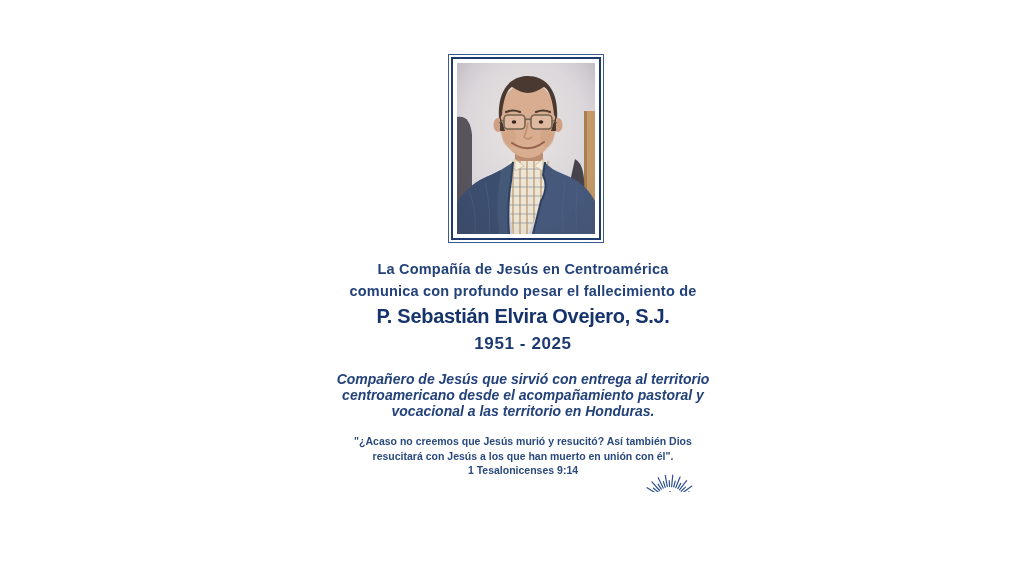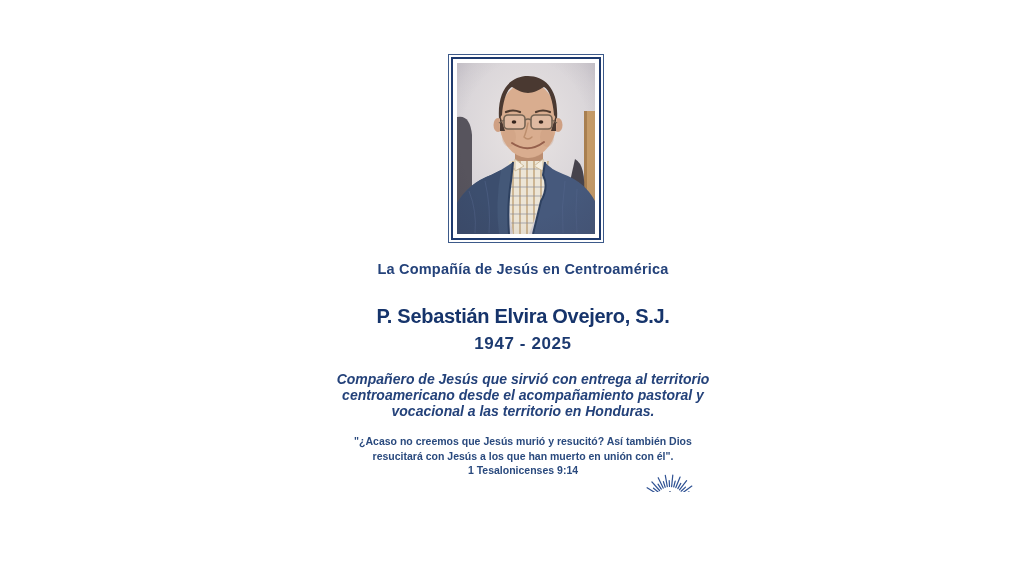--- a/index.html
+++ b/index.html
@@ -122,25 +122,26 @@
         <path d="M88,99 L86,112 Q92,124 84,138 L76,171" stroke="#2e4160" stroke-width="2" fill="none"></path>
         <path d="M12,128 Q20,148 18,170 M28,118 Q34,144 32,170 M108,118 Q104,144 106,170 M120,126 Q118,148 120,170" stroke="#52648a" stroke-width="1" fill="none" opacity="0.55"></path>
 
         <rect width="138" height="171" fill="url(#vig)"></rect>
       </svg>
     </div>
   </div>
 
   <div class="center-text intro">
     <div>La Compañía de Jesús en Centroamérica</div>
+    <div>comunica con profundo pesar el fallecimiento de</div>
   </div>
 
   <div class="center-text name">P. Sebastián Elvira Ovejero, S.J.</div>
 
-  <div class="center-text years">1947 - 2025</div>
+  <div class="center-text years">1951 - 2025</div>
 
   <div class="center-text tribute">
     <div>Compañero de Jesús que sirvió con entrega al territorio</div>
     <div>centroamericano desde el acompañamiento pastoral y</div>
     <div>vocacional a las territorio en Honduras.</div>
   </div>
 
   <div class="center-text quote">
     <div>"¿Acaso no creemos que Jesús murió y resucitó? Así también Dios</div>
     <div>resucitará con Jesús a los que han muerto en unión con él".</div>

